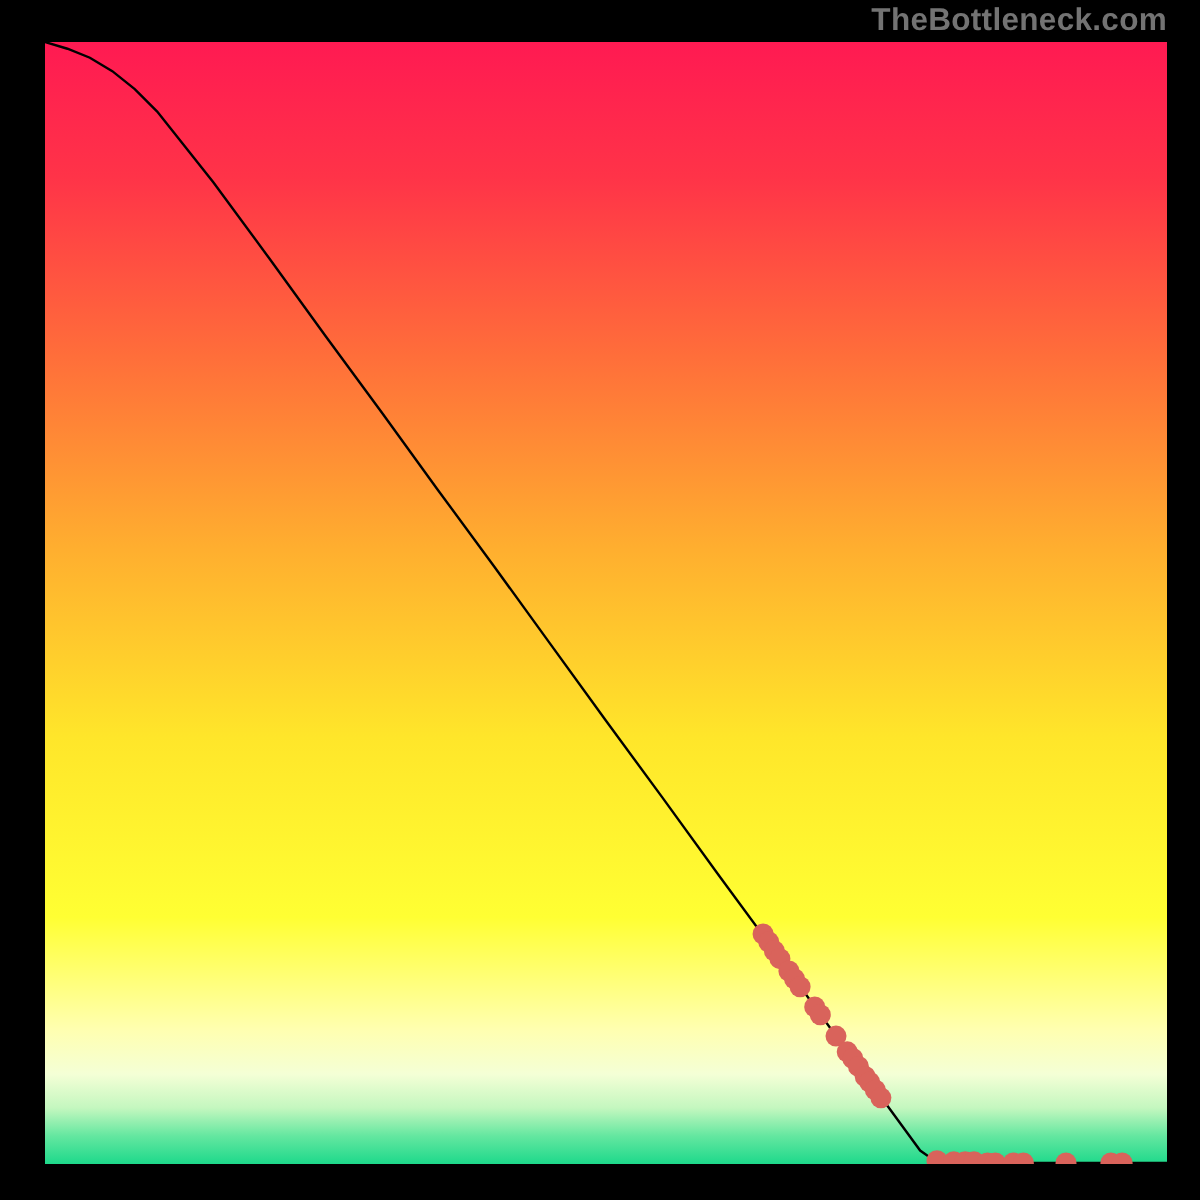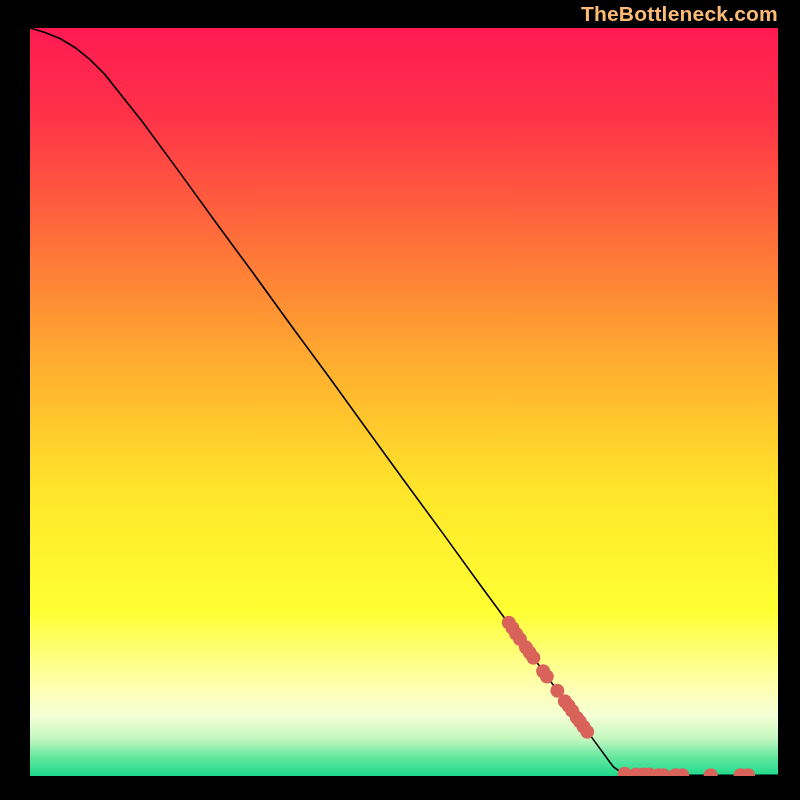--- a/index.html
+++ b/index.html
@@ -10,21 +10,21 @@
     width: 800px; height: 800px;
     background: #000;
   }
   .attribution {
     position: absolute;
     top: 2px;
     right: 22px;
     font-family: Arial, Helvetica, sans-serif;
     font-size: 21px;
     font-weight: bold;
-    color: #fdba74;
+    color: #737373;
     letter-spacing: 0.2px;
   }
   .plot {
     position: absolute;
     left: 30px;
     top: 28px;
     width: 748px;
     height: 748px;
   }
   .plot svg { display: block; }

